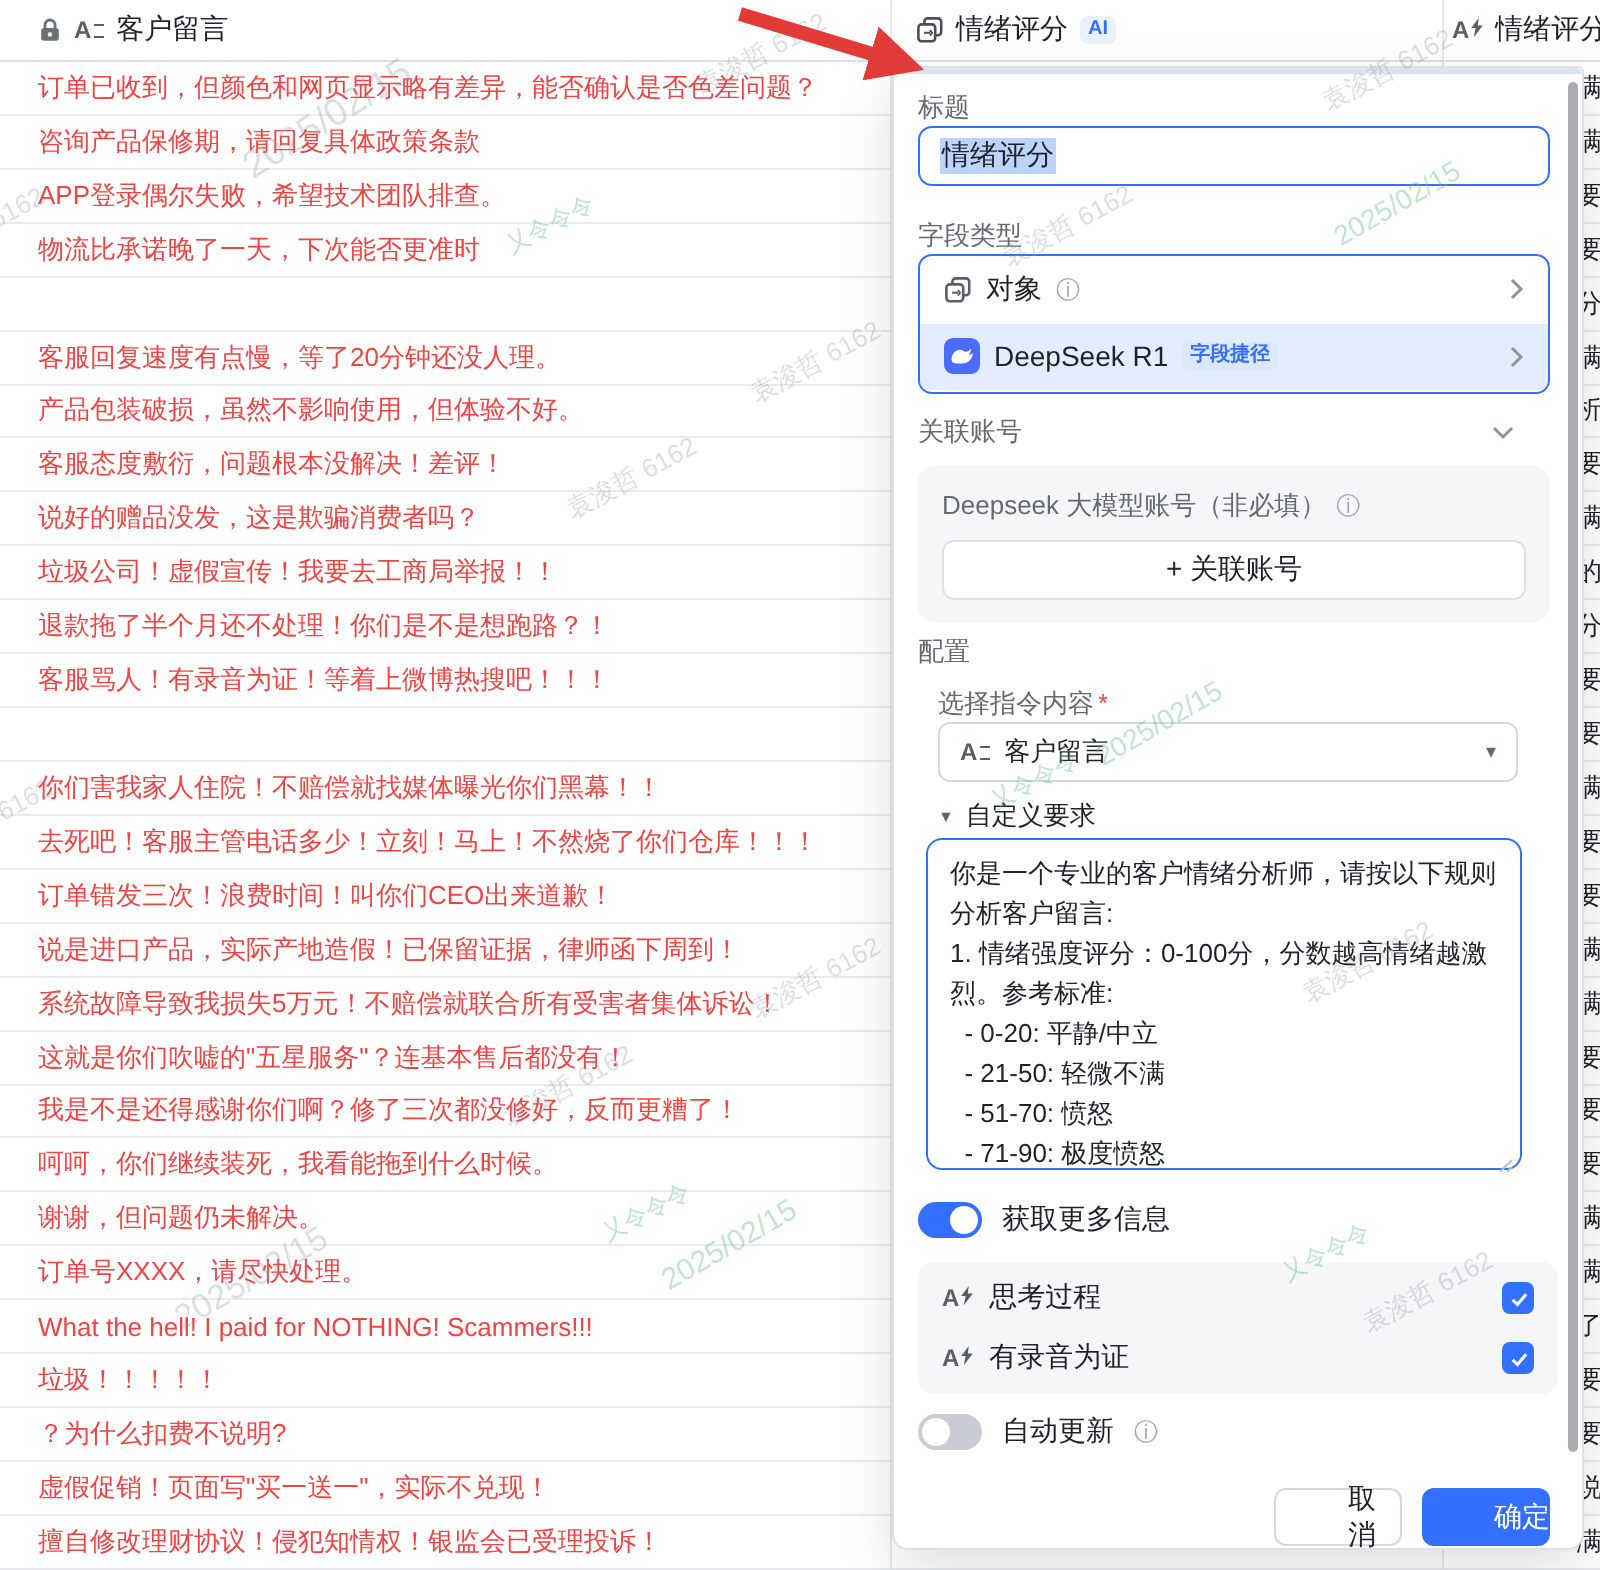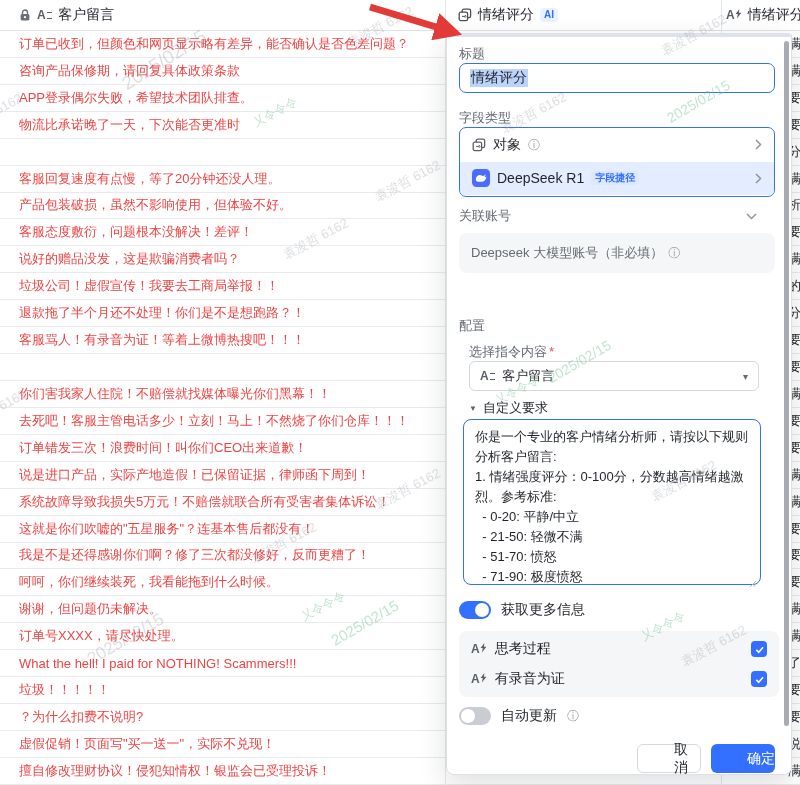--- a/index.html
+++ b/index.html
@@ -322,20 +322,21 @@
             <polyline points="1,1 5.5,5.5 10,1" fill="none" stroke="#8f959e" stroke-width="1.5"></polyline>
           </svg>
         </span>
     </div>
 
     <div class="p-abs gray-box" style="left:12px; top:199px">
       <div class="gb-label">
         <span>Deepseek 大模型账号（非必填）</span>
         <span class="info">ⓘ</span>
       </div>
+      <div class="link-btn">+ 关联账号</div>
     </div>
 
     <div class="p-abs p-label" style="left:12px; top:283px">配置</div>
 
     <div class="p-abs p-label" style="left:22px; top:309px">
       <span>选择指令内容</span><span class="req">*</span>
     </div>
     <div class="p-abs dropdown" style="left:22px; top:327px">
       <span class="icon-af">
           <b>A</b>

